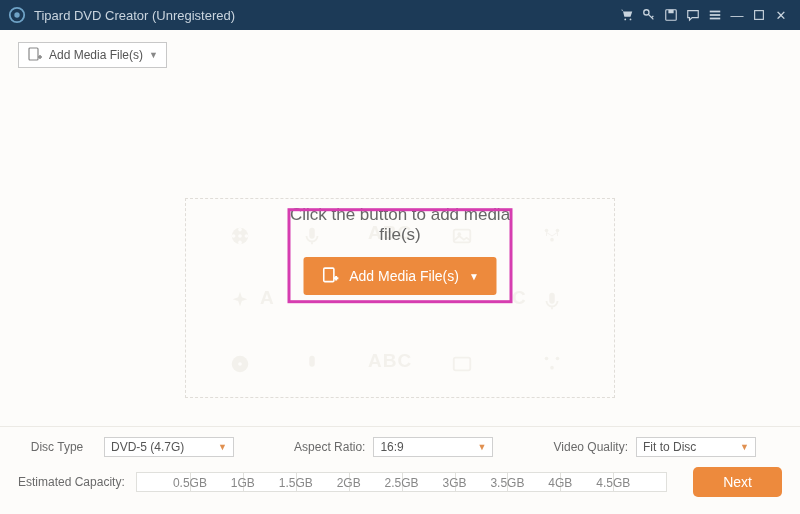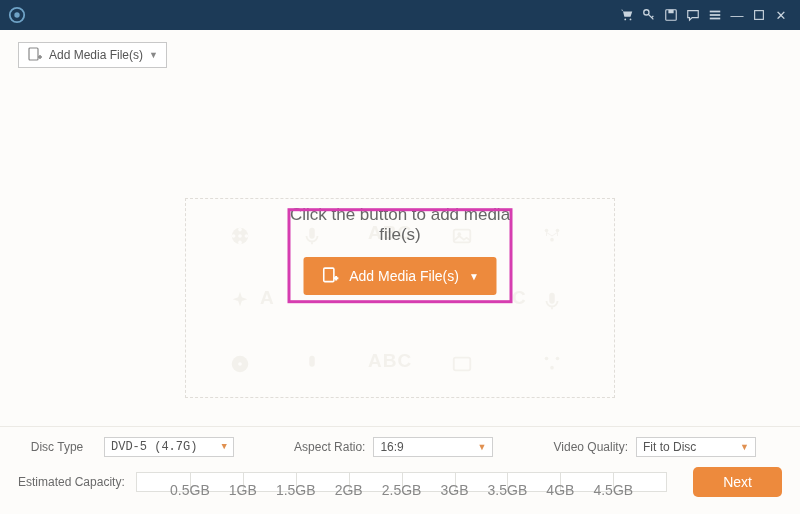--- a/index.html
+++ b/index.html
@@ -153,22 +153,22 @@
   background: #fff;
 }
 .tick {
   position: absolute;
   top: -1px; bottom: -1px;
   width: 1px;
   background: #e0e0dc;
 }
 .ticklabel {
   position: absolute;
-  top: 9px;
-  font-size: 14px;
+  top: 3px;
+  font-size: 12px;
   color: #888;
   transform: translateX(-50%);
 }
 .next-btn {
   background: #ed8a3d;
   color: #fff;
   border: none;
   border-radius: 5px;
   padding: 7px 30px;
   font-size: 14px;
@@ -181,20 +181,21 @@
 </head>
 <body>
 
 <div class="titlebar">
   <div class="logo">
     <svg viewBox="0 0 20 20">
         <circle cx="10" cy="10" r="8" fill="none" stroke="#6fa3c7" stroke-width="2"></circle>
         <circle cx="10" cy="10" r="3" fill="#6fa3c7"></circle>
       </svg>
   </div>
+  <span class="title">Tipard DVD Creator (Unregistered)</span>
   <div class="spacer"></div>
   <div class="tb-icon">
       <svg viewBox="0 0 16 16">
         <path fill="currentColor" d="M1 2h2l2 8h7l2-6H4"></path>
         <circle cx="6" cy="13" r="1" fill="currentColor"></circle>
         <circle cx="12" cy="13" r="1" fill="currentColor"></circle>
       </svg>
     </div>
   <div class="tb-icon">
       <svg viewBox="0 0 16 16">
@@ -329,21 +330,21 @@
       <span>Add Media File(s)</span>
       <span class="caret">▼</span>
     </button>
   </div>
   <div class="cta-highlight"></div>
 </div>
 
 <div class="footer">
   <div class="footer-row1">
     <span class="footer-label" style="width:78px; text-align:center;">Disc Type</span>
-    <div class="select-box" style="width:130px;font-family:Liberation Mono, monospace;">
+    <div class="select-box" style="width:130px;">
       <span>DVD-5 (4.7G)</span>
       <span class="caret">▼</span>
     </div>
     <div class="spacer-fill"></div>
     <span class="footer-label">Aspect Ratio:</span>
     <div class="select-box" style="width:120px;">
       <span>16:9</span>
       <span class="caret">▼</span>
     </div>
     <div class="spacer-fill"></div>

